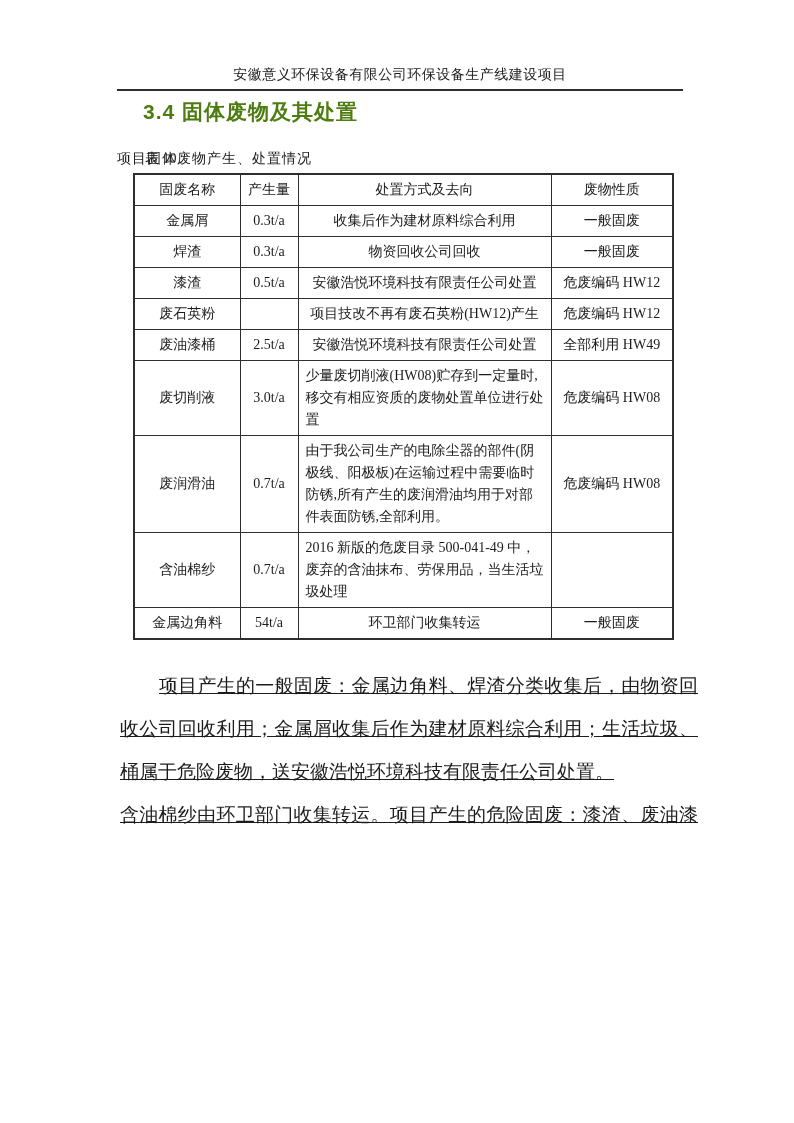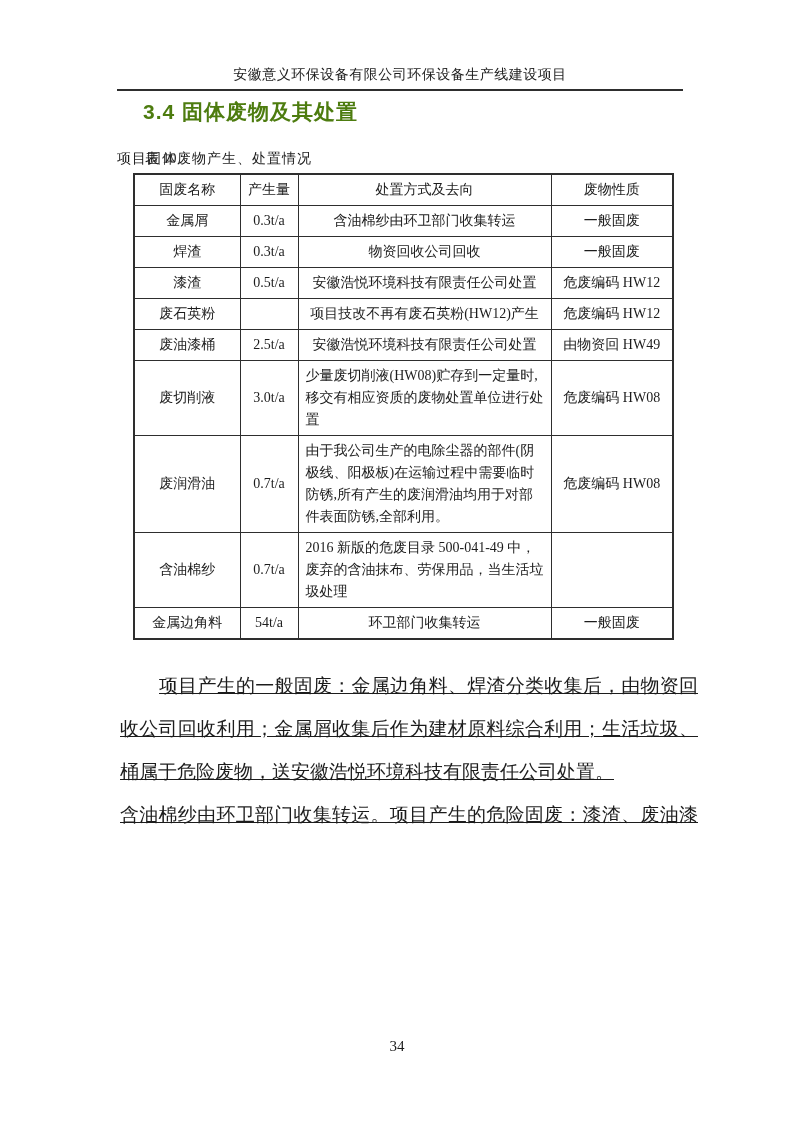--- a/index.html
+++ b/index.html
@@ -103,21 +103,21 @@
           <th>固废名称</th>
           <th>产生量</th>
           <th>处置方式及去向</th>
           <th>废物性质</th>
         </tr>
     </thead>
     <tbody id="table-body">
         <tr>
           <td>金属屑</td>
           <td>0.3t/a</td>
-          <td>含油棉纱由环卫部门收集转运</td>
+          <td>收集后作为建材原料综合利用</td>
           <td>一般固废</td>
         </tr>
         <tr>
           <td>焊渣</td>
           <td>0.3t/a</td>
           <td>物资回收公司回收</td>
           <td>一般固废</td>
         </tr>
         <tr>
           <td>漆渣</td>
@@ -128,21 +128,21 @@
         <tr>
           <td>废石英粉</td>
           <td></td>
           <td class="nowrap">项目技改不再有废石英粉(HW12)产生</td>
           <td>危废编码 HW12</td>
         </tr>
         <tr>
           <td>废油漆桶</td>
           <td>2.5t/a</td>
           <td>安徽浩悦环境科技有限责任公司处置</td>
-          <td>由物资回 HW49</td>
+          <td>全部利用 HW49</td>
         </tr>
         <tr>
           <td>废切削液</td>
           <td>3.0t/a</td>
           <td class="cell-left">少量废切削液(HW08)贮存到一定量时,移交有相应资质的废物处置单位进行处置</td>
           <td>危废编码 HW08</td>
         </tr>
         <tr>
           <td>废润滑油</td>
           <td>0.7t/a</td>
@@ -166,15 +166,14 @@
 
   <div class="paras" id="paragraphs">
       <div class="para">
         <div class="line indent">项目产生的一般固废：金属边角料、焊渣分类收集后，由物资回</div>
         <div class="line">收公司回收利用；金属屑收集后作为建材原料综合利用；生活垃圾、</div>
         <div class="line last">桶属于危险废物，送安徽浩悦环境科技有限责任公司处置。</div>
         <div class="line">含油棉纱由环卫部门收集转运。项目产生的危险固废：漆渣、废油漆</div>
       </div>
     </div>
 
-  <div class="page-number">34</div>
 
 </div>
 
 </body></html>

